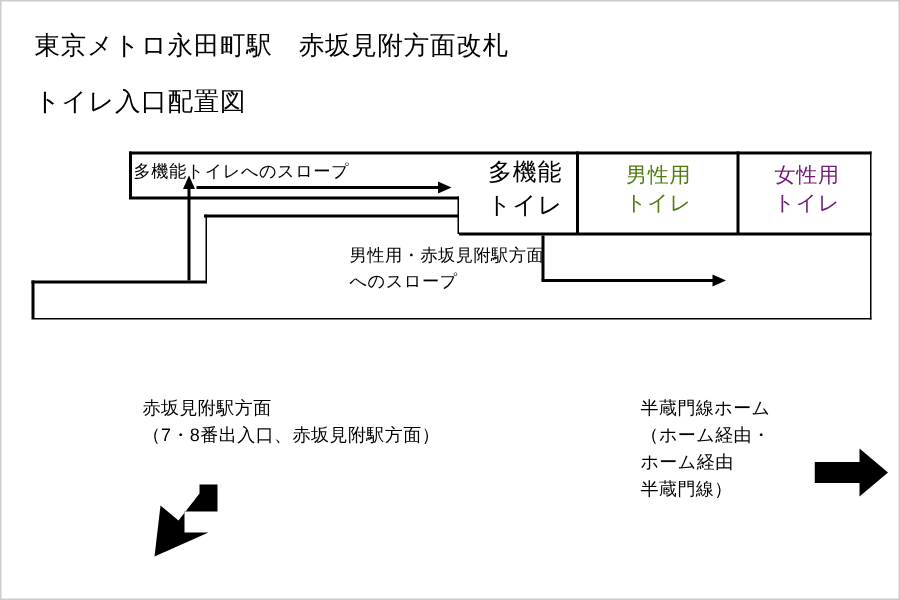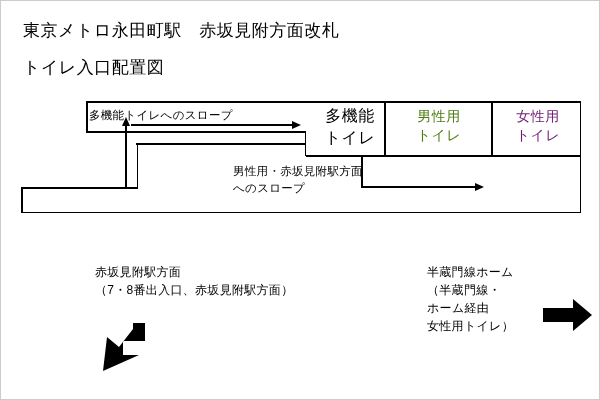--- a/index.html
+++ b/index.html
@@ -173,22 +173,22 @@
     <div>（7・8番出入口、赤坂見附駅方面）</div>
   </div>
 
   <svg class="big-arrow" style="left:94px; top:320px;" width="54" height="52" viewBox="0 0 54 52">
     <polygon points="50,2 50,20 28,20 28,34 44,34 8,50 12,16 24,26 38,8 38,2" fill="#000000" stroke="none" transform="translate(0,0)"></polygon>
     <polygon points="52,6 52,22 30,22 46,34 6,48 16,10 26,22 46,2" fill="#000000" stroke="none" opacity="0"></polygon>
   </svg>
 
   <div id="caption-right" class="caption">
     <div>半蔵門線ホーム</div>
-    <div>（半蔵門線・</div>
+    <div>（ホーム経由・</div>
     <div>ホーム経由</div>
-    <div>女性用トイレ）</div>
+    <div>半蔵門線）</div>
   </div>
 
   <svg class="big-arrow" style="left:542px; top:296px;" width="50" height="36" viewBox="0 0 50 36">
     <polygon points="0,11 30,11 30,2 49,18 30,34 30,25 0,25" fill="#000000" stroke="none"></polygon>
   </svg>
 
 </div>
 
 </body></html>

